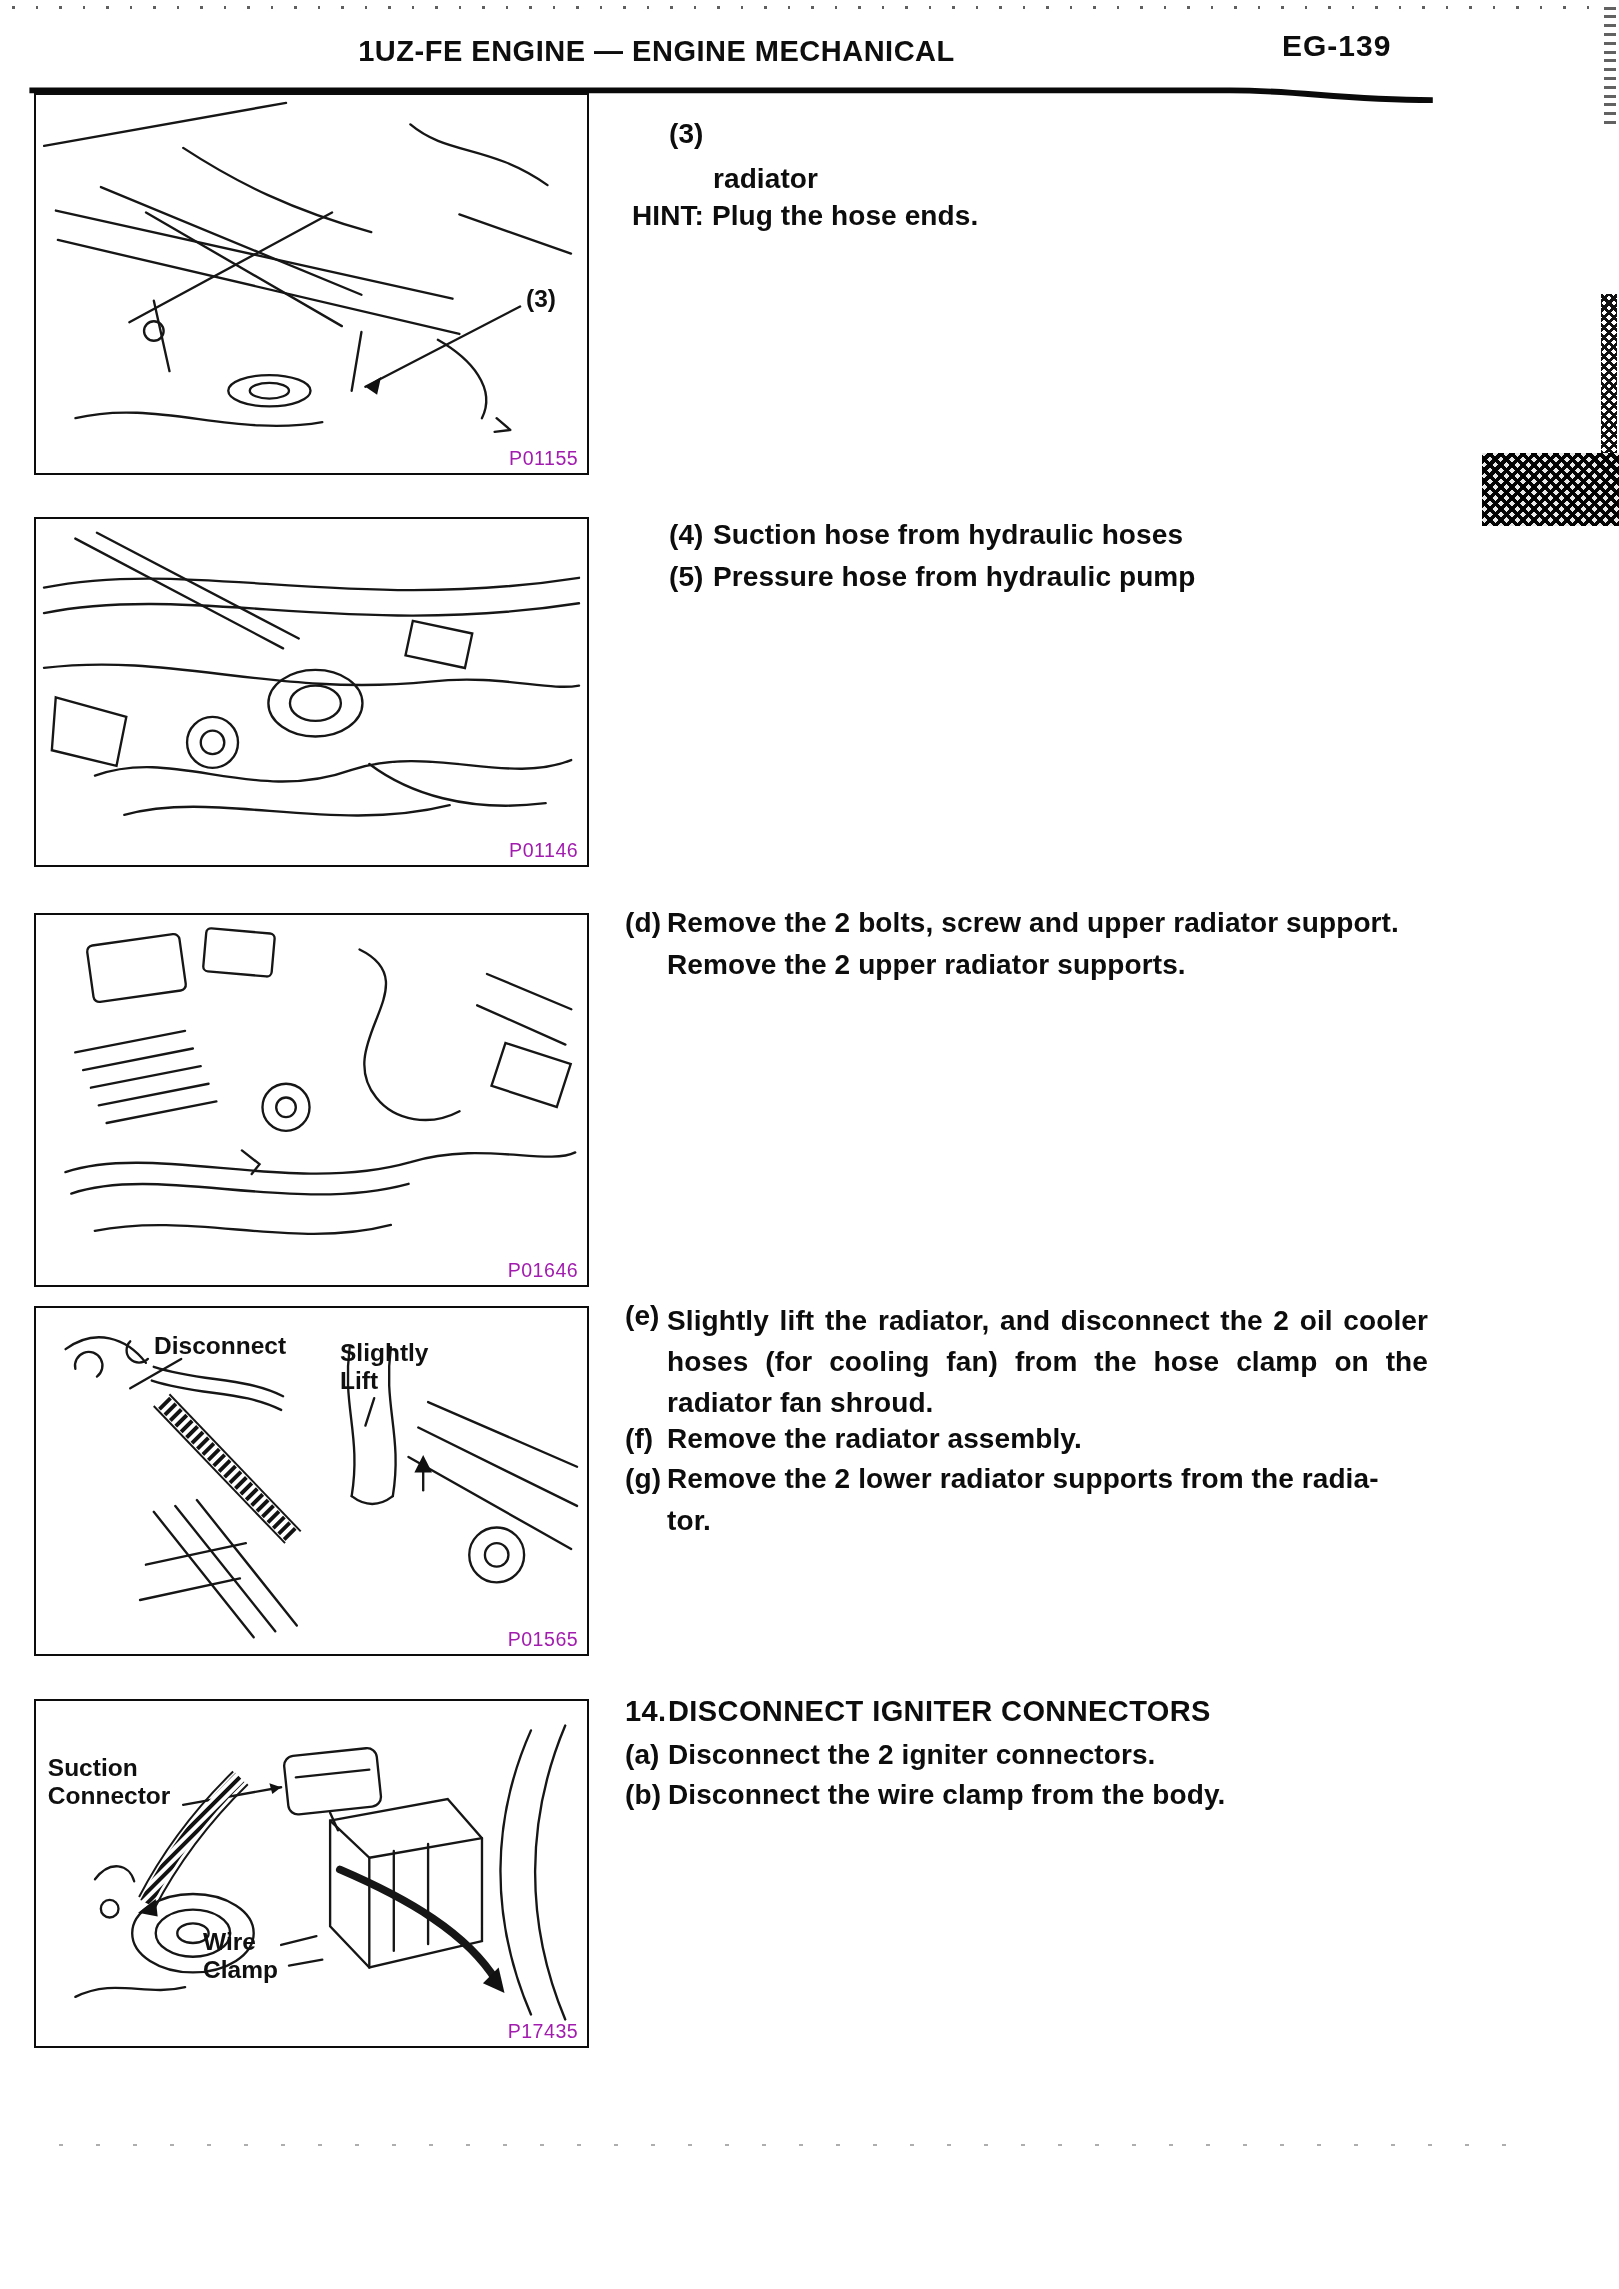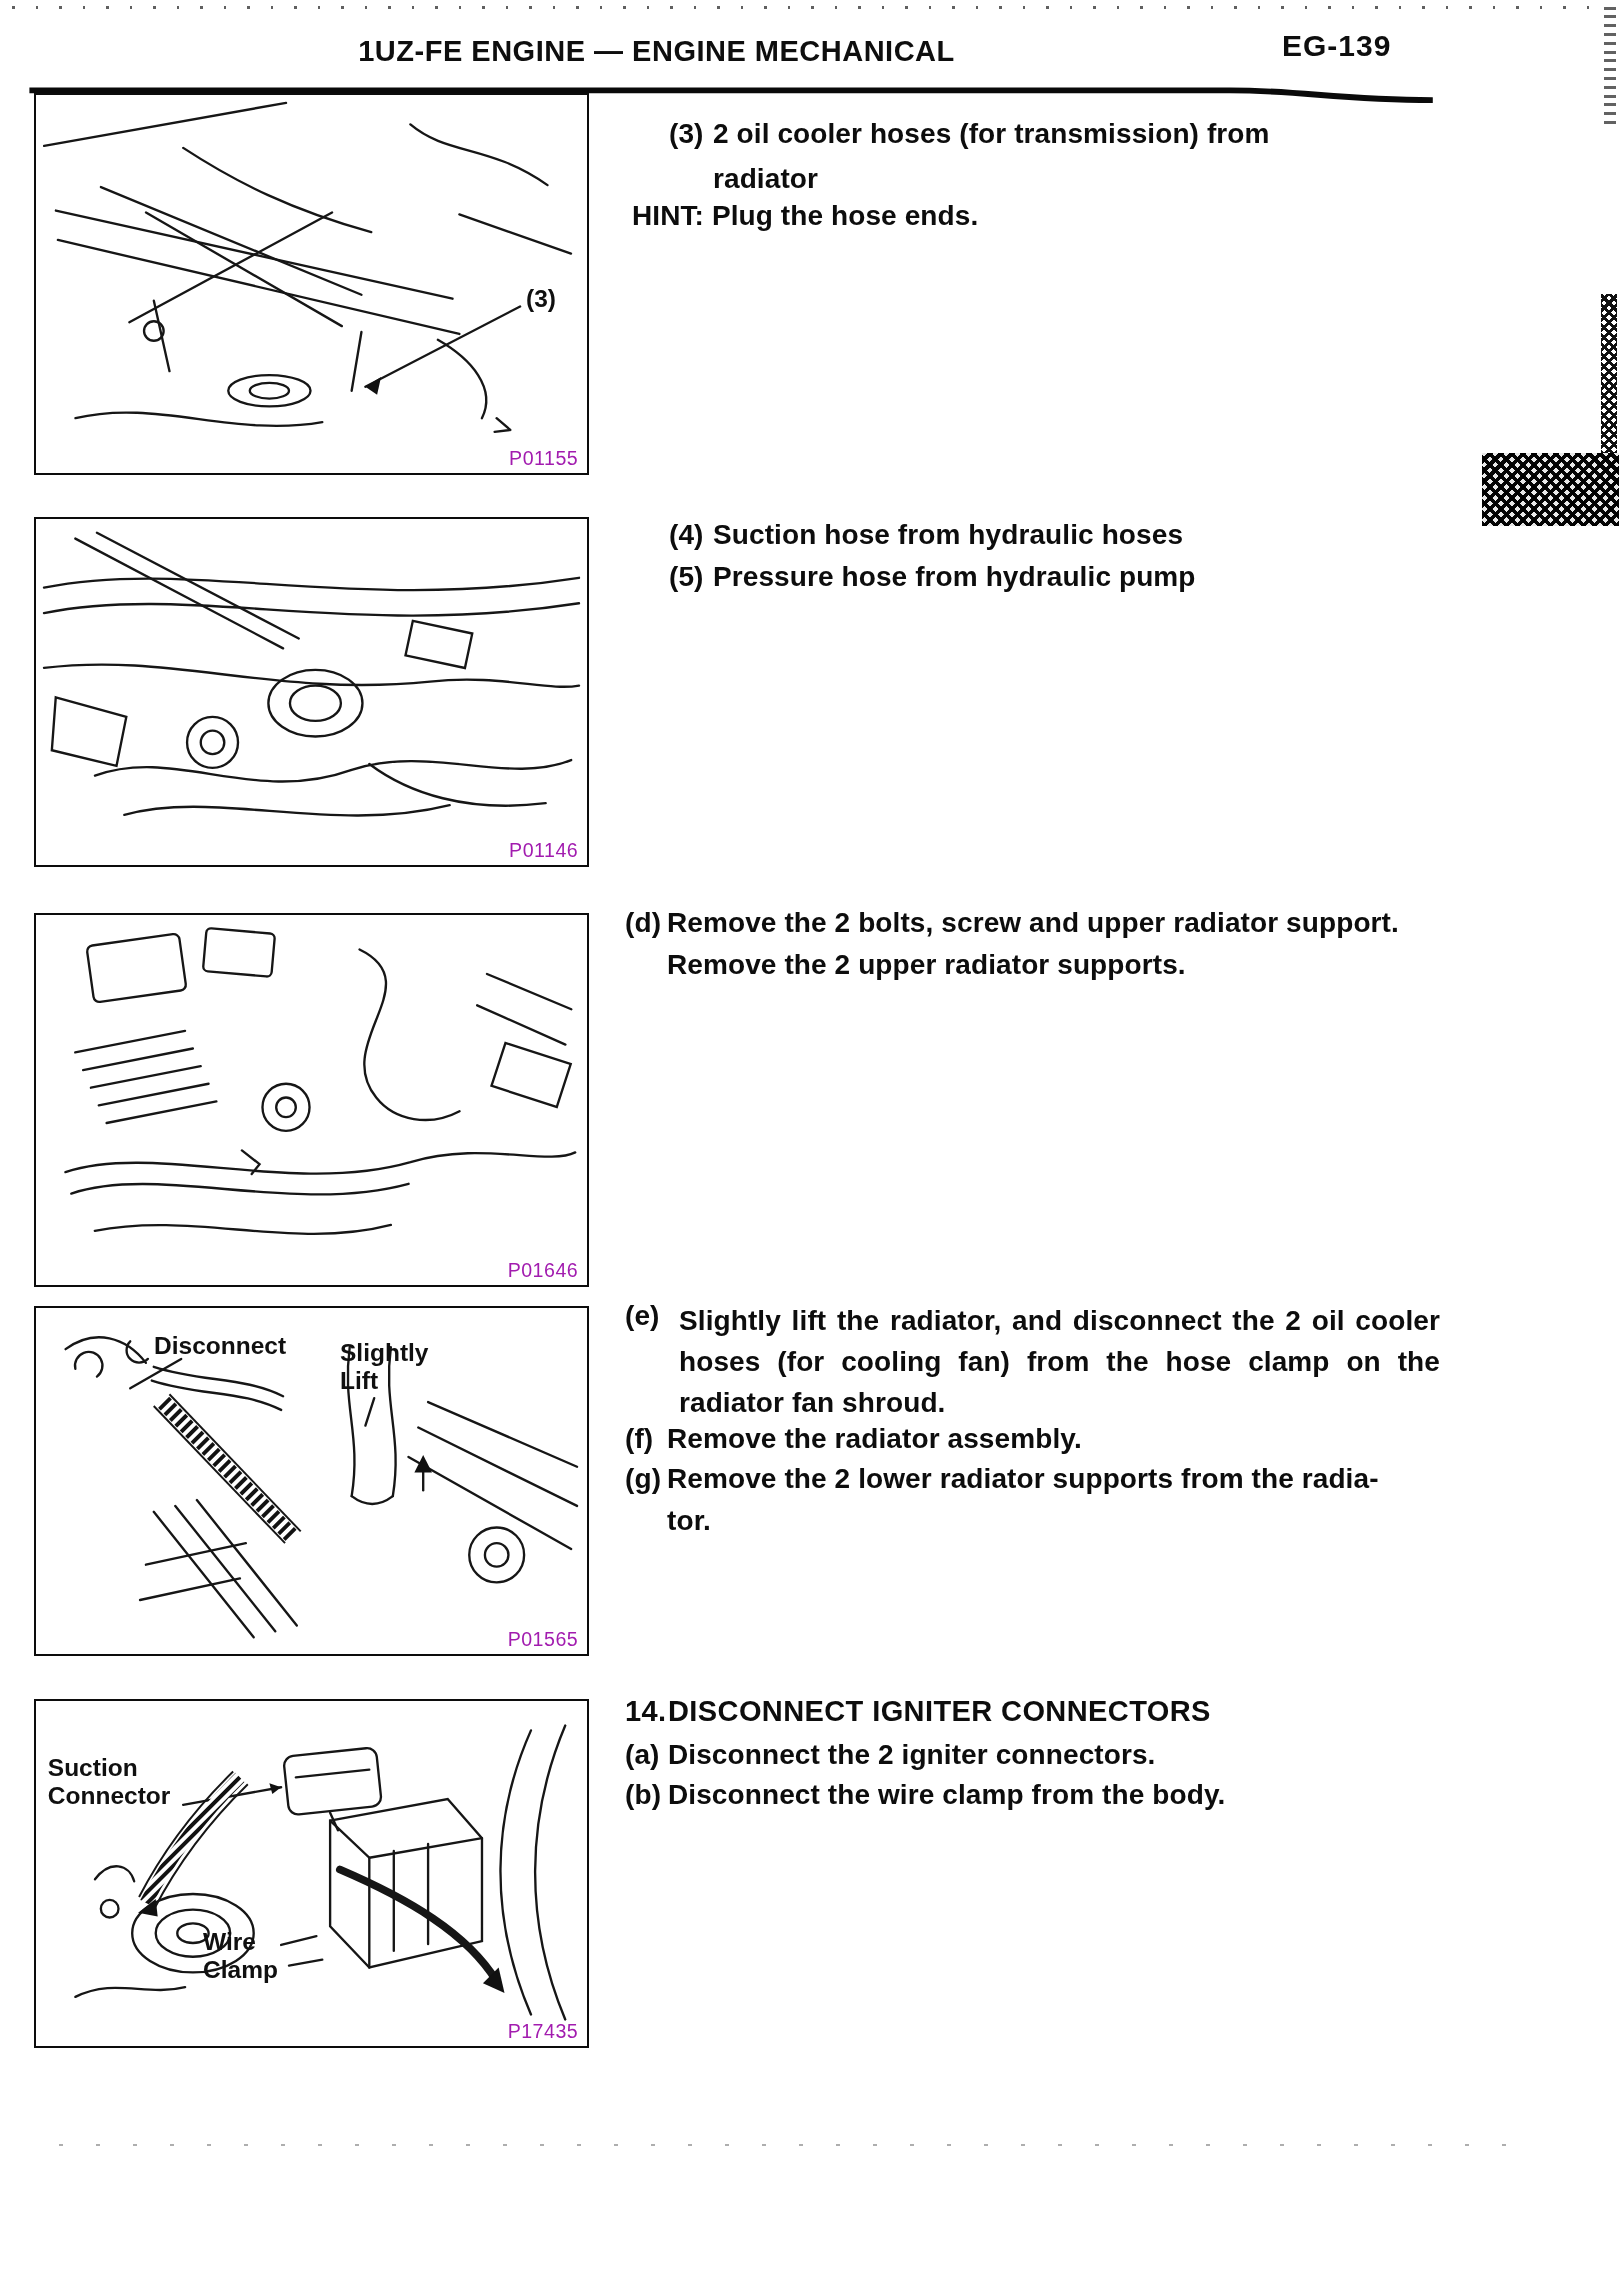--- a/index.html
+++ b/index.html
@@ -63,21 +63,21 @@
   }
   .callout{
     position:absolute;font-size:24.5px;font-weight:700;color:#101010;line-height:28px;
   }
   
   .t{
     position:absolute;font-size:28px;font-weight:700;color:#0d0d0d;
     white-space:nowrap;letter-spacing:0.1px;
   }
   .para{
-    white-space:normal;text-align:justify;line-height:41px;margin-left:12px;
+    white-space:normal;text-align:justify;line-height:41px;
   }
   .h{font-size:29px;letter-spacing:0.4px;}
 </style>
 </head>
 <body>
 
 <div class="page">
 
   <div class="noise-top"></div>
   <div class="edge-strip-a"></div>
@@ -247,21 +247,20 @@
       <polygon points="104,216 122,202 124,220" fill="#111"></polygon>
       <polygon points="478,298 456,288 472,272" fill="#111"></polygon>
       <polygon points="250,88 238,84 241,95" fill="#111"></polygon>
     </svg>
     <div class="callout" style="left:11.8px;top:53px;width:137px;">Suction Connector</div>
     <div class="callout" style="left:167px;top:227px;width:82px;">Wire Clamp</div>
     <div class="figcode">P17435</div>
   </div>
 
   <div class="t" style="top:118px;left:669px;">(3)</div>
-  <div class="t" style="top:118px;left:713px;">2 oil cooler hoses (for transmission) from</div>
   <div class="t" style="top:163px;left:713px;">radiator</div>
   <div class="t" style="top:200px;left:632px;">HINT: Plug the hose ends.</div>
 
   <div class="t" style="top:519px;left:669px;">(4)</div>
   <div class="t" style="top:519px;left:713px;">Suction hose from hydraulic hoses</div>
   <div class="t" style="top:561px;left:669px;">(5)</div>
   <div class="t" style="top:561px;left:713px;">Pressure hose from hydraulic pump</div>
 
   <div class="t" style="top:907px;left:625px;">(d)</div>
   <div class="t" style="top:907px;left:667px;">Remove the 2 bolts, screw and upper radiator support.</div>

